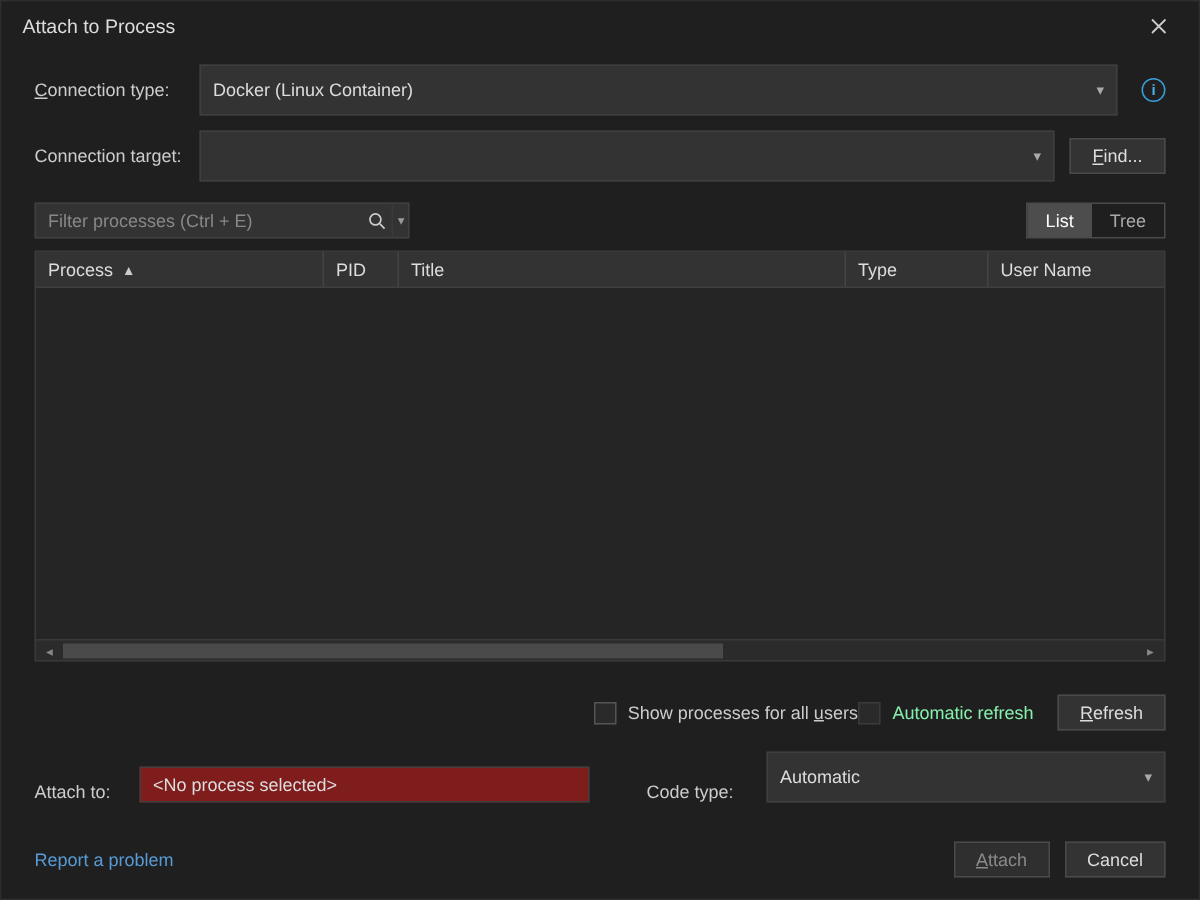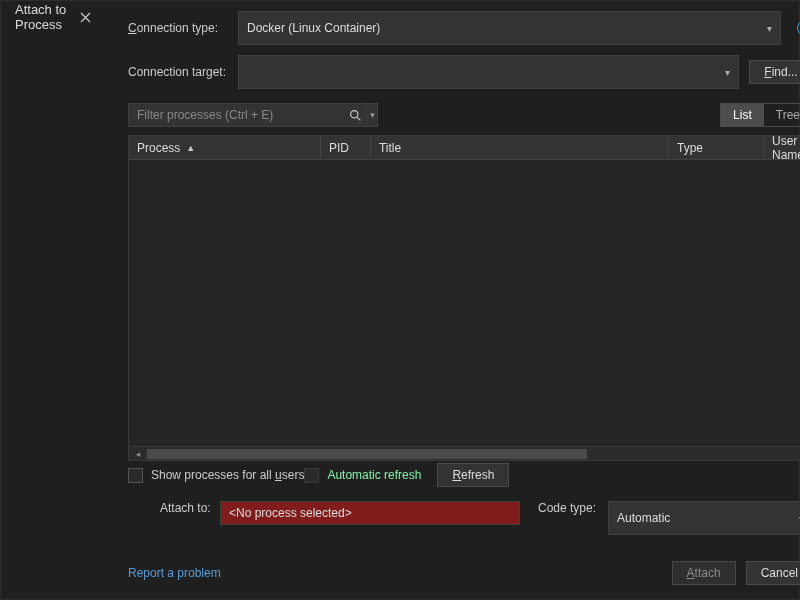--- a/index.html
+++ b/index.html
@@ -10,21 +10,21 @@
     color: #cccccc;
     width: 800px;
     height: 600px;
     overflow: hidden;
   }
   .dialog {
     width: 800px;
     height: 600px;
     background: #1f1f1f;
     display: flex;
-    flex-direction: row;
+    flex-direction: column;
     border: 1px solid #2d2d2d;
   }
   .titlebar {
     display: flex;
     align-items: center;
     justify-content: space-between;
     padding: 6px 10px 6px 14px;
     height: 32px;
   }
   .titlebar-title { font-size: 13px; color: #ddd; }
@@ -190,41 +190,41 @@
     position: absolute;
     top: 0; height: 14px; width: 14px;
     display: flex; align-items: center; justify-content: center;
     color: #888; font-size: 9px;
   }
   .hscroll .arrow.left { left: 2px; }
   .hscroll .arrow.right { right: 2px; }
   .options-row {
     display: flex;
     align-items: center;
-    justify-content: flex-start;
-    margin-top: 2px;
+    justify-content: flex-end;
+    margin-top: 22px;
   }
   .checkbox {
     display: flex; align-items: center; gap: 8px;
     cursor: pointer;
   }
   .cb-box {
     width: 15px; height: 15px;
     border: 1px solid #555;
     background: #2a2a2a;
   }
   .cb-box.disabled { border-color: #3a3a3a; }
   .cb-label.disabled { color: #86efac; }
   .options-right {
     display: flex; align-items: center; gap: 16px;
   }
   .attach-row {
-    display: flex; align-items: flex-start;
+    display: flex; align-items: flex-end;
     margin-top: 14px;
-    margin-left: 32px;
+    gap: 10px;
   }
   .readonly-field {
     height: 24px;
     background: #7f1d1d;
     border: 1px solid #3f3f3f;
     color: #ddd;
     padding: 0 8px;
     display: flex; align-items: center;
     width: 300px;
   }

